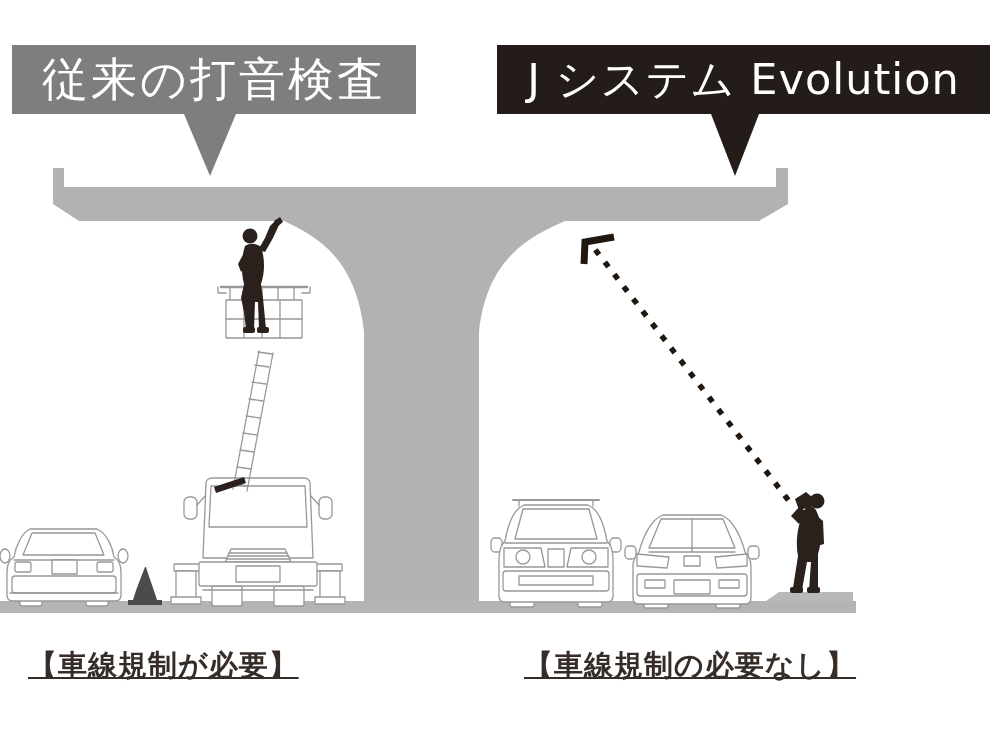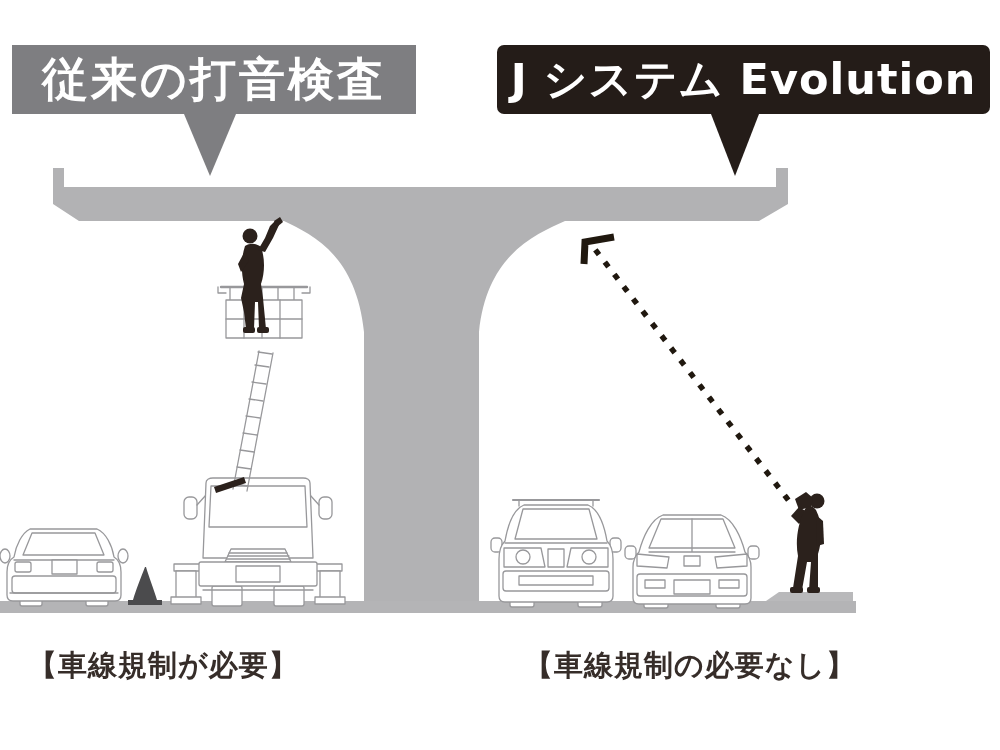--- a/index.html
+++ b/index.html
@@ -6,30 +6,30 @@
     --label-gray-bg:#7e7e81; --label-black-bg:#241c18; --label-text:#ffffff;
     --structure-gray:#b2b2b4; --road-gray:#b4b4b6; --sidewalk-gray:#b9b9bb;
     --outline-gray:#98989b; --silhouette-dark:#2b211c; --cone-dark:#4b4b4d;
     --caption-text:#362d29; --dotted-line:#20180f; --background:#ffffff;
   }
   html,body{margin:0;padding:0;}
   body{font-family:"DejaVu Sans","Liberation Sans",sans-serif;background:#f4f4f4;}
   .stage{position:relative;width:1000px;height:750px;background:var(--background);overflow:hidden;}
   .scene-svg{position:absolute;left:0;top:0;width:1000px;height:750px;}
   .callout{position:absolute;top:45px;height:69px;line-height:69px;text-align:center;
-           color:var(--label-text);font-weight:bold;white-space:nowrap;}
+           color:var(--label-text);font-weight:normal;white-space:nowrap;}
   .callout .txt{display:inline-block;}
   .callout-gray{left:12px;width:404px;background:var(--label-gray-bg);font-size:46px;letter-spacing:3px;}
-  .callout-black{left:497px;width:493px;background:var(--label-black-bg);font-size:43px;letter-spacing:1px;border-radius:7px;}
+  .callout-black{left:497px;width:493px;background:var(--label-black-bg);font-size:43px;letter-spacing:1px;}
   .pointer{position:absolute;top:69px;width:0;height:0;border-left:26px solid transparent;
            border-right:26px solid transparent;}
   .pointer-gray{left:172px;border-top:62px solid var(--label-gray-bg);}
   .pointer-black{left:214px;border-left-width:24px;border-right-width:24px;border-top:62px solid var(--label-black-bg);}
   .caption{position:absolute;top:646px;font-size:29px;font-weight:bold;color:var(--caption-text);
-           letter-spacing:1px;white-space:nowrap;}
+           letter-spacing:1px;white-space:nowrap;text-decoration:underline;}
   .caption-left{left:28px;}
   .caption-right{left:514px;margin-left:10px;}
   
   .structure{fill:var(--structure-gray);stroke:none;}
   .road{fill:var(--road-gray);stroke:none;}
   .sidewalk{fill:var(--sidewalk-gray);stroke:none;}
   .outline{fill:#ffffff;stroke:var(--outline-gray);stroke-width:1.3;stroke-linejoin:round;stroke-linecap:round;}
   .outline .ln{fill:none;}
   .silhouette{fill:var(--silhouette-dark);stroke:none;}
   .cone{fill:var(--cone-dark);stroke:none;}

